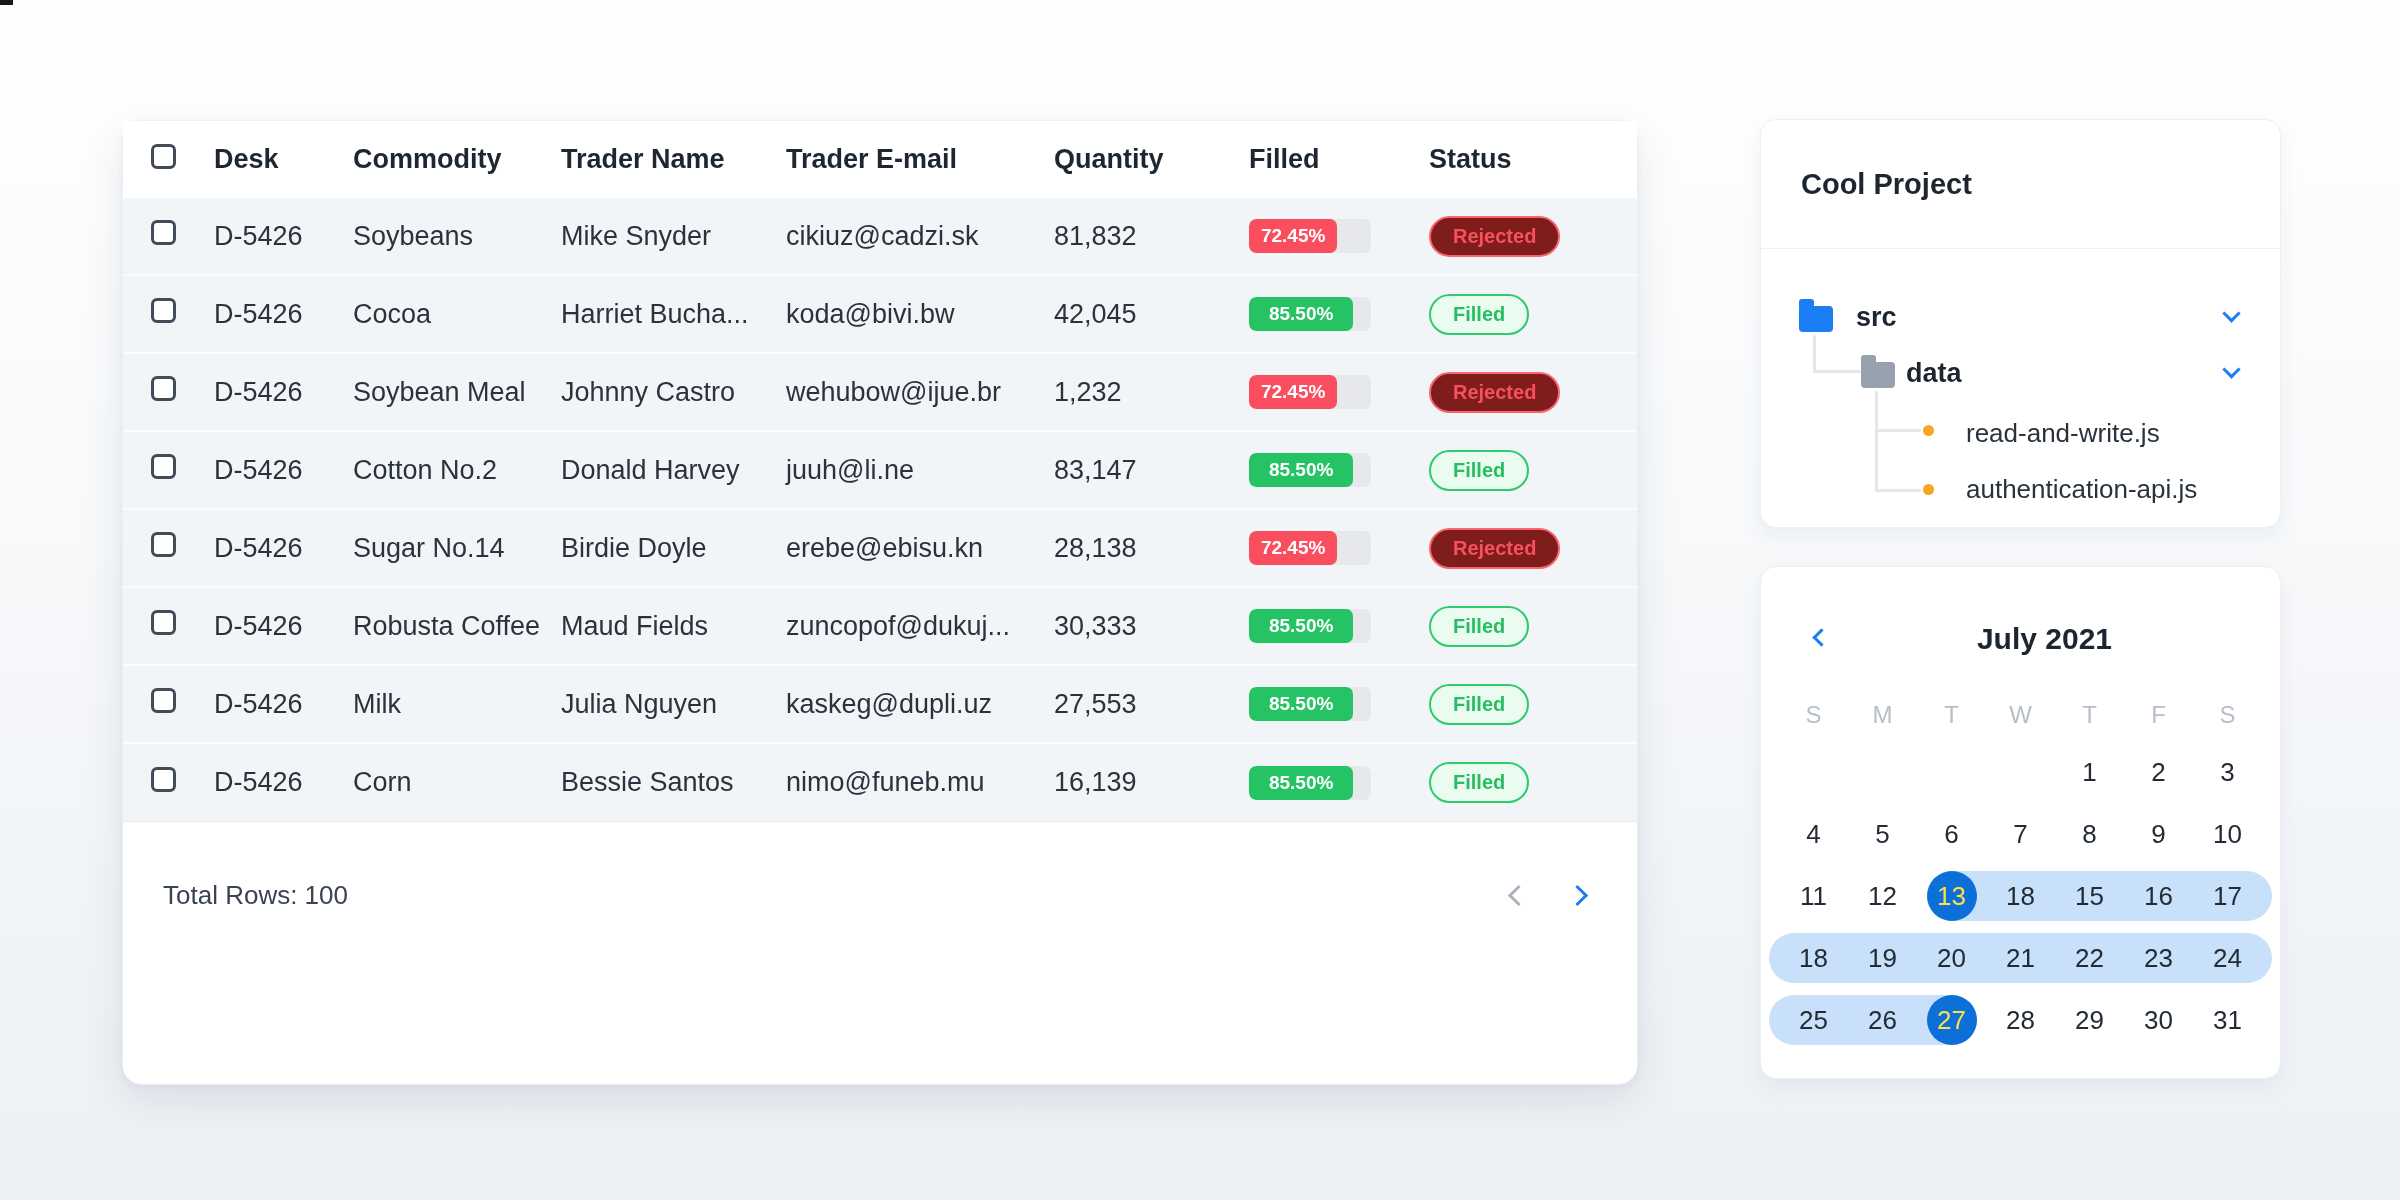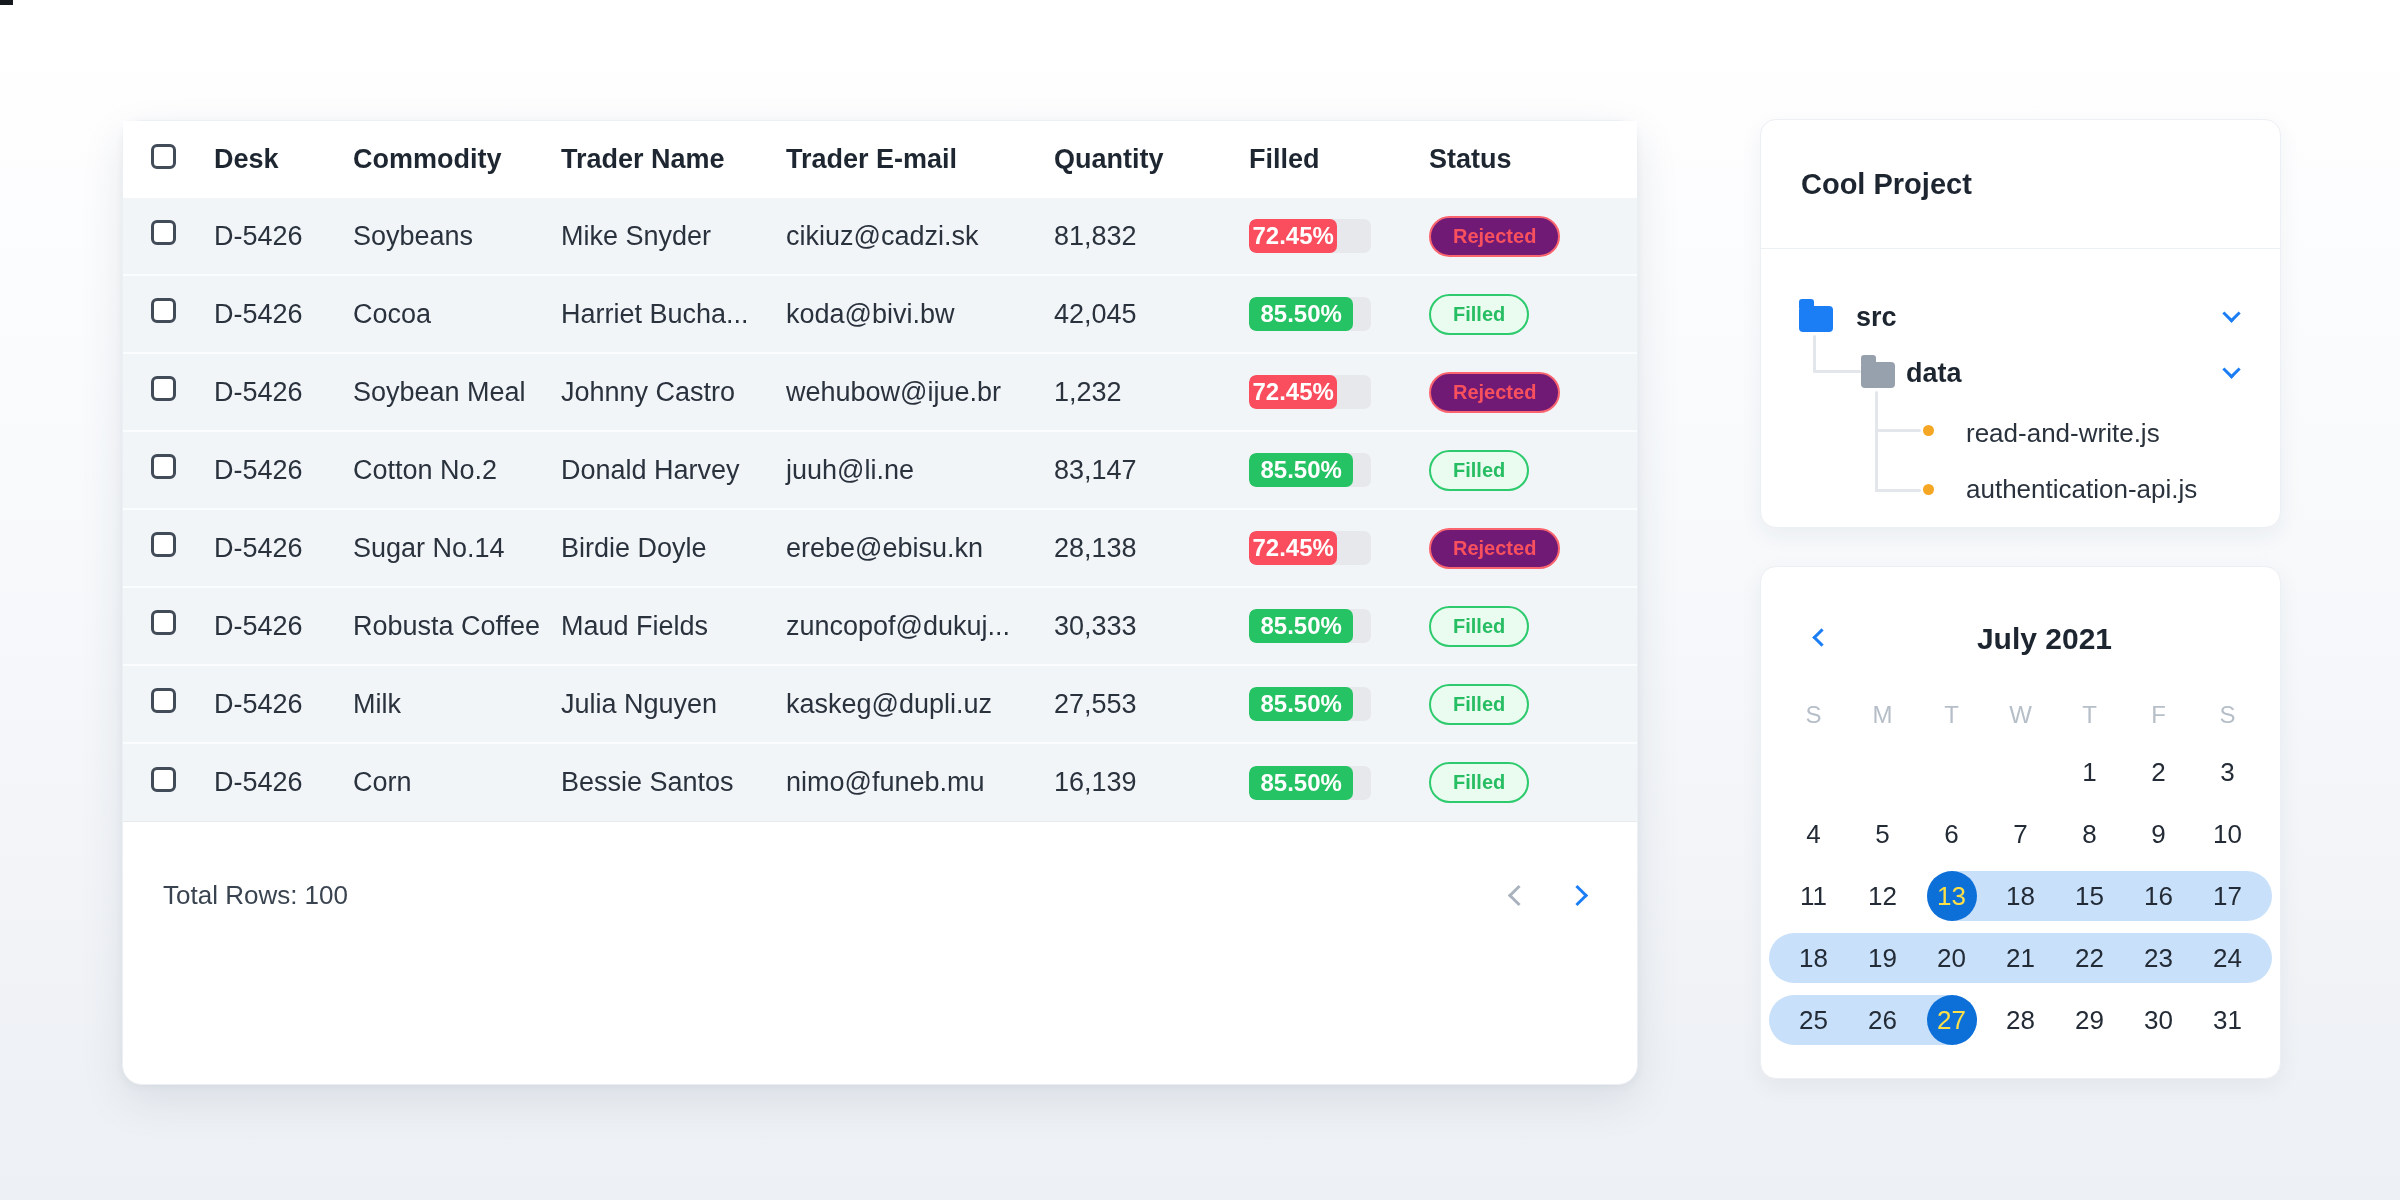--- a/index.html
+++ b/index.html
@@ -36,27 +36,27 @@
     align-items:center; }
   .thead { height:77px; font-size:27px; font-weight:bold; color:#1e2731; background:#fff; }
   .trow { height:78px; font-size:27px; color:#2a323d; background:#f2f5f8;
     border-bottom:2px solid #fbfcfd; }
   .trow:last-child { border-bottom:1px solid #e8ebee; }
   .cbx { width:25px; height:25px; border:3px solid #424c59; border-radius:6px;
     background:#fff; display:inline-block; cursor:pointer; }
 
   .track { width:122px; height:34px; background:#e6e8eb; border-radius:7px; overflow:hidden; }
   .fill { height:100%; border-radius:7px; display:flex; align-items:center; justify-content:center;
-    color:#fff; font-weight:bold; font-size:24px; white-space:nowrap; }
+    color:#fff; font-weight:bold; font-size:19px; white-space:nowrap; }
   .fill.red { background:#fa4e5f; }
   .fill.green { background:#25c363; }
 
   .pill { display:inline-flex; align-items:center; justify-content:center; height:41px;
     padding:0 22px; border-radius:22px; font-weight:bold; font-size:20px; cursor:default; }
-  .pill.rejected { color:#f9505d; border:2.5px solid #f9646e; background:#701a75; }
+  .pill.rejected { color:#f9505d; border:2.5px solid #f9646e; background:#7f1d1d; }
   .pill.filled   { color:#27bd63; border:2.5px solid #2ecb6e; background:#eafbef; }
 
   .tfoot { height:146px; display:flex; align-items:center; justify-content:space-between;
     padding:0 52px 0 40px; font-size:26px; color:#3a4450; }
   .pager { display:flex; gap:44px; align-items:center; }
   .chev { display:inline-block; width:15px; height:15px; border:0 solid currentColor; cursor:pointer; }
   .chev.left  { border-top-width:3.5px; border-left-width:3.5px;  transform:rotate(-45deg); }
   .chev.right { border-top-width:3.5px; border-right-width:3.5px; transform:rotate(45deg); }
   .chev.disabled { color:#aab2bd; cursor:default; }
   .chev.active   { color:#1b7ef5; }

